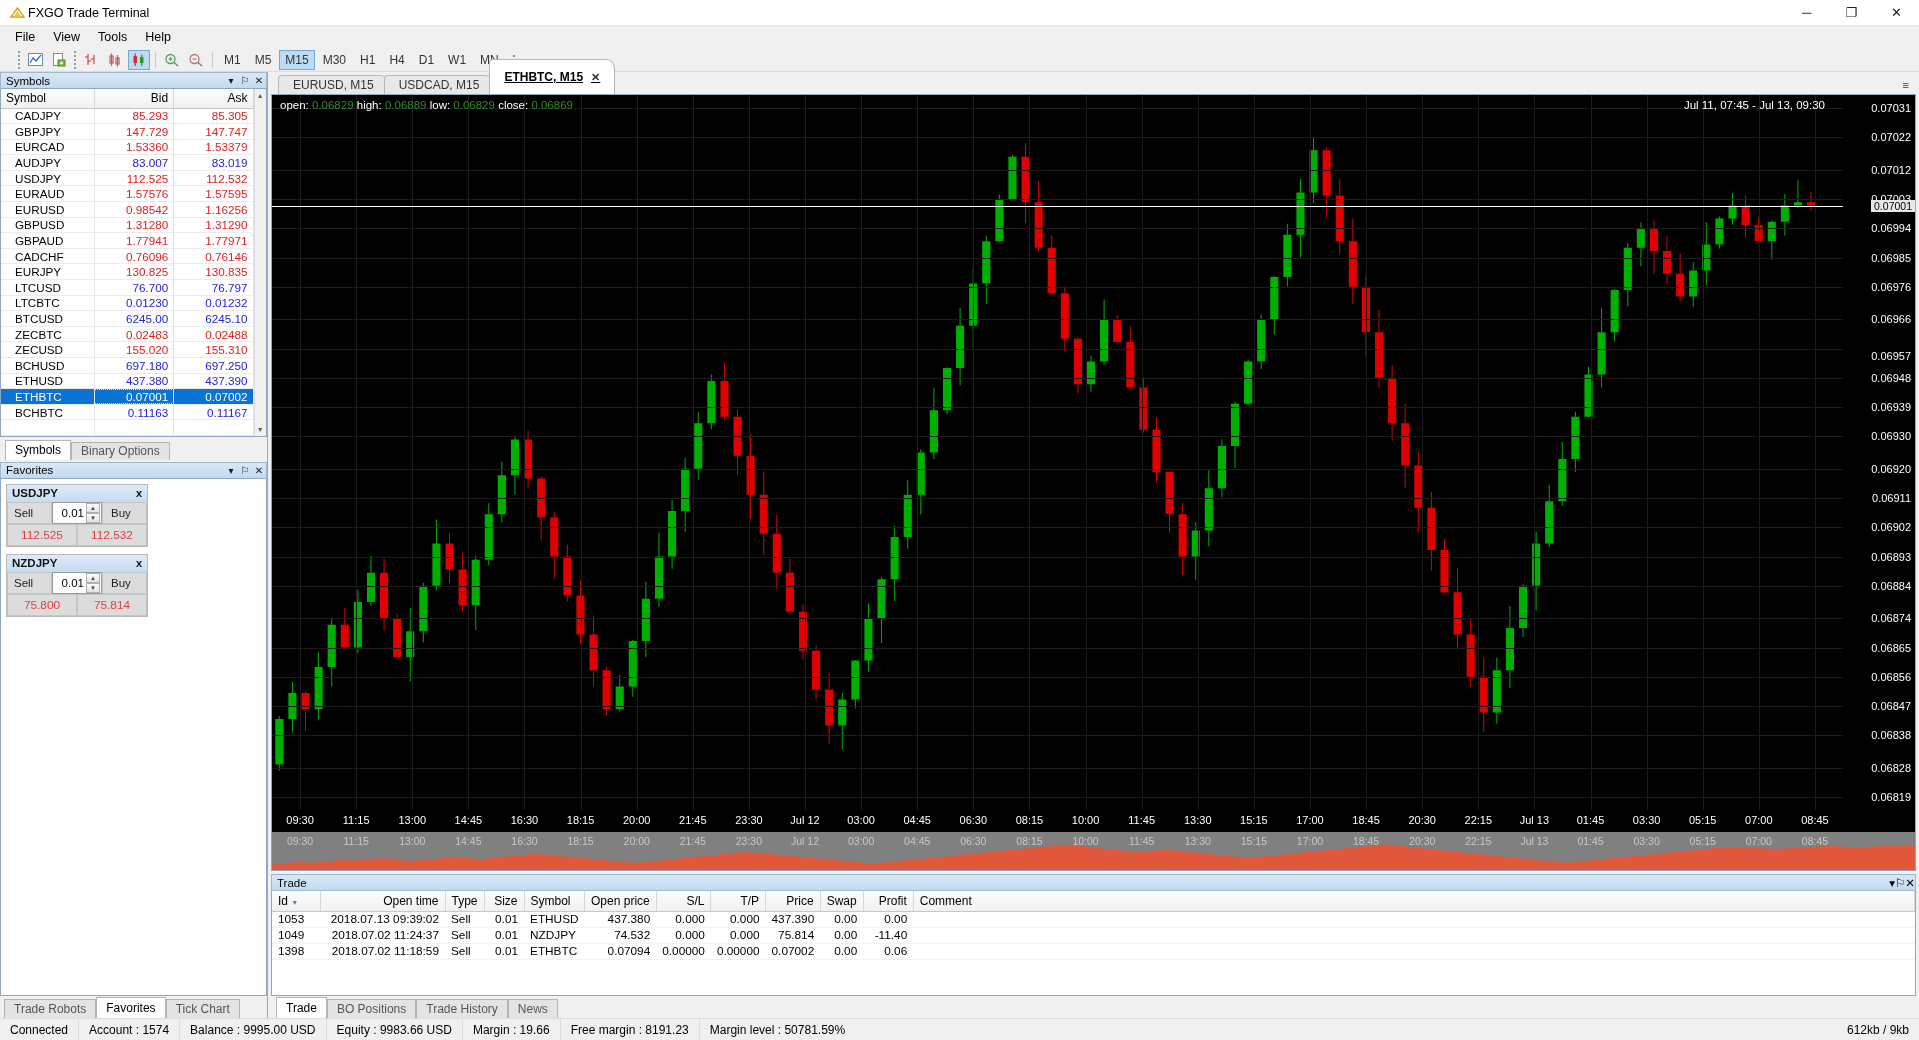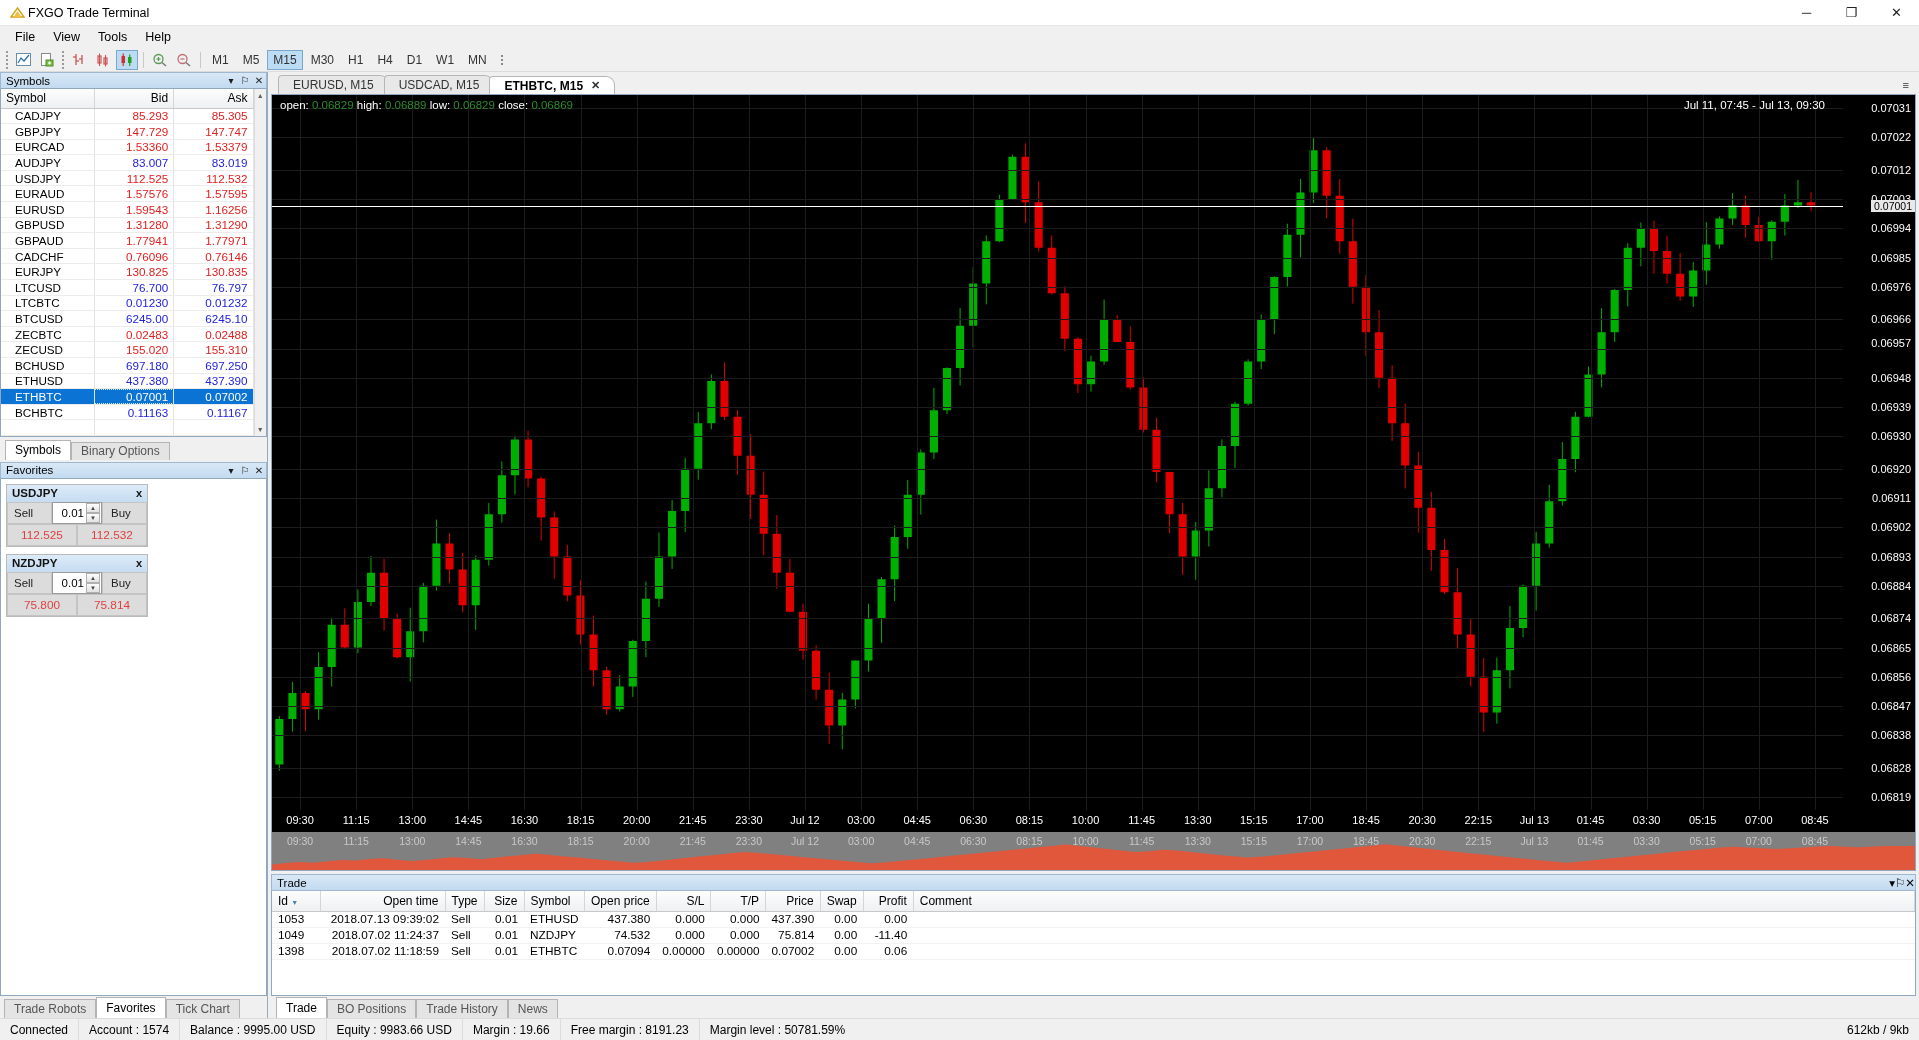--- a/index.html
+++ b/index.html
@@ -17,21 +17,21 @@
     border-bottom:1px solid #e5e5e5;
   }
   .titlebar .app-icon { width:22px; display:flex; justify-content:center; align-items:center; margin-left:6px; }
   .titlebar .title { font-size:12.5px; color:#000; }
   .titlebar .spacer { flex:1; }
   .winbtn { width:45px; height:26px; display:flex; align-items:center; justify-content:center; font-size:13px; color:#222; }
   
   .menubar { height:22px; background:#f0f0f0; display:flex; align-items:center; padding-left:6px; }
   .menubar .mi { padding:2px 9px; font-size:12.5px; color:#000; }
   
-  .toolbar { height:24px; background:#f0f0f0; display:flex; align-items:center; padding-left:4px; gap:2px;
+  .toolbar { height:24px; background:#f0f0f0; display:flex; align-items:center; padding-left:16px; gap:2px;
              border-bottom:1px solid #dcdcdc; }
   .grip { width:6px; height:18px; display:flex; flex-direction:column; justify-content:center; align-items:center; gap:2px; }
   .grip i { width:2px; height:2px; background:#9a9a9a; display:block; }
   .tbtn { width:22px; height:20px; display:flex; align-items:center; justify-content:center; border:1px solid transparent; }
   .tbtn.active { background:#bcdcf4; border:1px solid #7aa8cc; }
   .tsep { width:1px; height:16px; background:#c8c8c8; margin:0 3px; }
   .tfbtn { padding:2px 5px; font-size:12px; color:#333; border:1px solid transparent; }
   .tfbtn.active { background:#bcdcf4; border:1px solid #7aa8cc; }
   .dots { display:flex; flex-direction:column; gap:2px; margin-left:6px; }
   .dots i { width:2px; height:2px; background:#8a8a8a; }
@@ -103,21 +103,21 @@
                  background:#f0f0f0; }
   .lbtab { height:19px; padding:0 9px; display:flex; align-items:center; font-size:12px;
            background:#e4e4e4; border:1px solid #b4b4b4; border-bottom:none; color:#555; }
   .lbtab.active { background:#fff; height:21px; color:#000; font-weight:normal; }
   
   .rightcol { flex:1; display:flex; flex-direction:column; background:#f0f0f0; }
   .charttabs { height:22px; display:flex; align-items:flex-end; padding-left:10px; position:relative; }
   .ctab { height:19px; padding:0 14px; display:flex; align-items:center; font-size:12px;
           background:#e8e8e8; border:1px solid #b6b6b6; border-bottom:none;
           border-radius:4px 9px 0 0; color:#333; margin-right:-5px; }
-  .ctab.active { background:#fff; height:18px; color:#000; font-weight:bold; z-index:3; }
+  .ctab.active { background:#fff; height:35px; color:#000; font-weight:bold; z-index:3;text-decoration:underline; }
   .ctab .cx { margin-left:8px; font-size:11px; color:#333; }
   .tabmenu { position:absolute; right:10px; bottom:3px; font-size:11px; color:#333; }
   .chartarea { flex:1; background:#fff; border:1px solid #8fa8c0; margin:0 3px; position:relative;
                display:flex; flex-direction:column; }
   .chartcanvas { flex:1; background:#000; position:relative; overflow:hidden; }
   .ohlc { position:absolute; left:8px; top:4px; font-size:11.5px; color:#fff; z-index:5; }
   .ohlc b { font-weight:normal; }
   .ohlc .v { color:#2e8b2e; }
   .daterange { position:absolute; right:90px; top:4px; font-size:11.5px; color:#fff; z-index:5; }
   .priceaxis { position:absolute; right:0; top:0; bottom:0; width:72px; z-index:4; }
@@ -318,21 +318,21 @@
                 <td class="num bidcell down">112.525</td>
                 <td class="num down">112.532</td>
               </tr>
               <tr>
                 <td class="c-sym">EURAUD</td>
                 <td class="num bidcell down">1.57576</td>
                 <td class="num down">1.57595</td>
               </tr>
               <tr>
                 <td class="c-sym">EURUSD</td>
-                <td class="num bidcell down">1.59543</td>
+                <td class="num bidcell down">0.98542</td>
                 <td class="num down">1.16256</td>
               </tr>
               <tr>
                 <td class="c-sym">GBPUSD</td>
                 <td class="num bidcell down">1.31280</td>
                 <td class="num down">1.31290</td>
               </tr>
               <tr>
                 <td class="c-sym">GBPAUD</td>
                 <td class="num bidcell down">1.77941</td>
@@ -747,21 +747,21 @@
         <div class="daterange">Jul 11, 07:45 - Jul 13, 09:30</div>
         <div class="priceaxis" id="price-axis">
             <span style="top: 13px;">0.07031</span>
             <span style="top: 42.25px;">0.07022</span>
             <span style="top: 74.75px;">0.07012</span>
             <span style="top: 104px;">0.07003</span>
             <span style="top: 133.25px;">0.06994</span>
             <span style="top: 162.5px;">0.06985</span>
             <span style="top: 191.75px;">0.06976</span>
             <span style="top: 224.25px;">0.06966</span>
-            <span style="top: 248px;">0.06957</span>
+            <span style="top: 261px;">0.06957</span>
             <span style="top: 282.75px;">0.06948</span>
             <span style="top: 312px;">0.06939</span>
             <span style="top: 341.25px;">0.06930</span>
             <span style="top: 373.75px;">0.06920</span>
             <span style="top: 403px;">0.06911</span>
             <span style="top: 432.25px;">0.06902</span>
             <span style="top: 461.5px;">0.06893</span>
             <span style="top: 490.75px;">0.06884</span>
             <span style="top: 523.25px;">0.06874</span>
             <span style="top: 552.5px;">0.06865</span>

